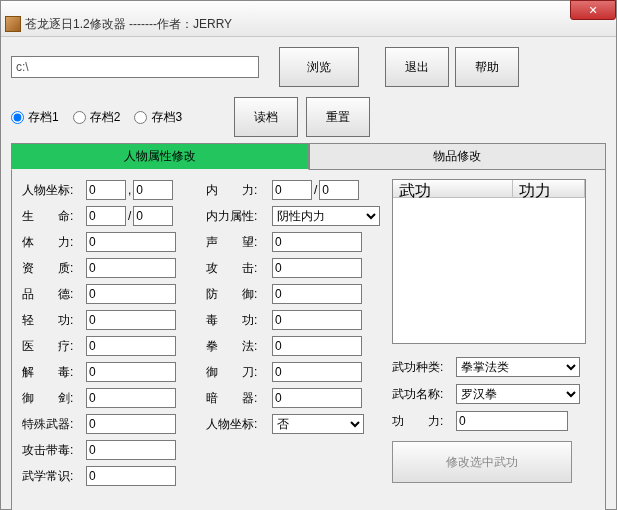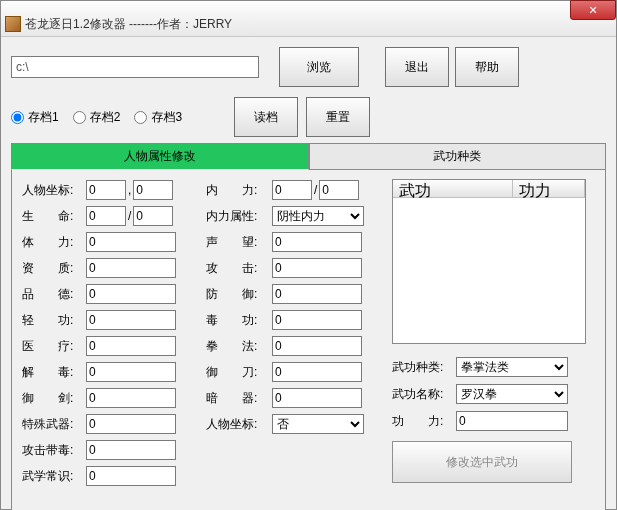--- a/index.html
+++ b/index.html
@@ -177,21 +177,21 @@
     border-right:1px solid #c0c0c0;
     font-size:16px;
   }
   .right-form {
     margin-top:8px;
     display:flex;
     flex-direction:column;
     gap:5px;
   }
   .right-form .field-row .field-label { width:64px; }
-  .right-form .select, .right-form .num-input { width:112px; }
+  .right-form .select, .right-form .num-input { width:124px; }
 
   .big-btn {
     width:180px;
     height:42px;
     margin-top:4px;
     border:1px solid #909090;
     background:linear-gradient(to bottom,#fdfdfd,#e0e0e0);
     font-size:12px;
     color:#888;
     cursor:default;
@@ -231,21 +231,21 @@
         <input type="radio" name="slot" style="">
         <span>存档3</span>
       </label>
       <div style="width:30px"></div>
       <button class="btn">读档</button>
       <button class="btn">重置</button>
     </div>
 
     <div class="tabs">
       <div class="tab active">人物属性修改</div>
-      <div class="tab">武功种类</div>
+      <div class="tab">物品修改</div>
     </div>
 
     <div class="tabpanel">
 
       <div class="col left">
         <div class="field-row">
           <span class="field-label">人物坐标:</span>
           <input class="num-input" value="0" style="">
           <span class="sep">,</span>
           <input class="num-input" value="0" style="">
@@ -300,21 +300,21 @@
 
       <div class="col mid">
         <div class="field-row">
           <span class="field-label">内　　力:</span>
           <input class="num-input" value="0" style="">
           <span class="sep">/</span>
           <input class="num-input" value="0" style="">
         </div>
         <div class="field-row">
           <span class="field-label">内力属性:</span>
-          <select class="select" style="width:92px">
+          <select class="select" style="width:108px">
             <option>阴性内力</option>
           </select>
         </div>
         <div class="field-row">
           <span class="field-label">声　　望:</span>
           <input class="num-input wide" value="0" style="">
         </div>
         <div class="field-row">
           <span class="field-label">攻　　击:</span>
           <input class="num-input wide" value="0" style="">

